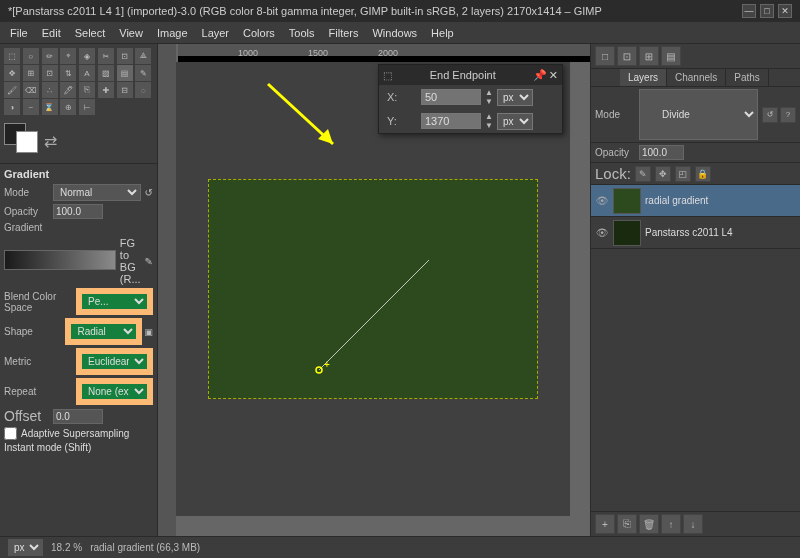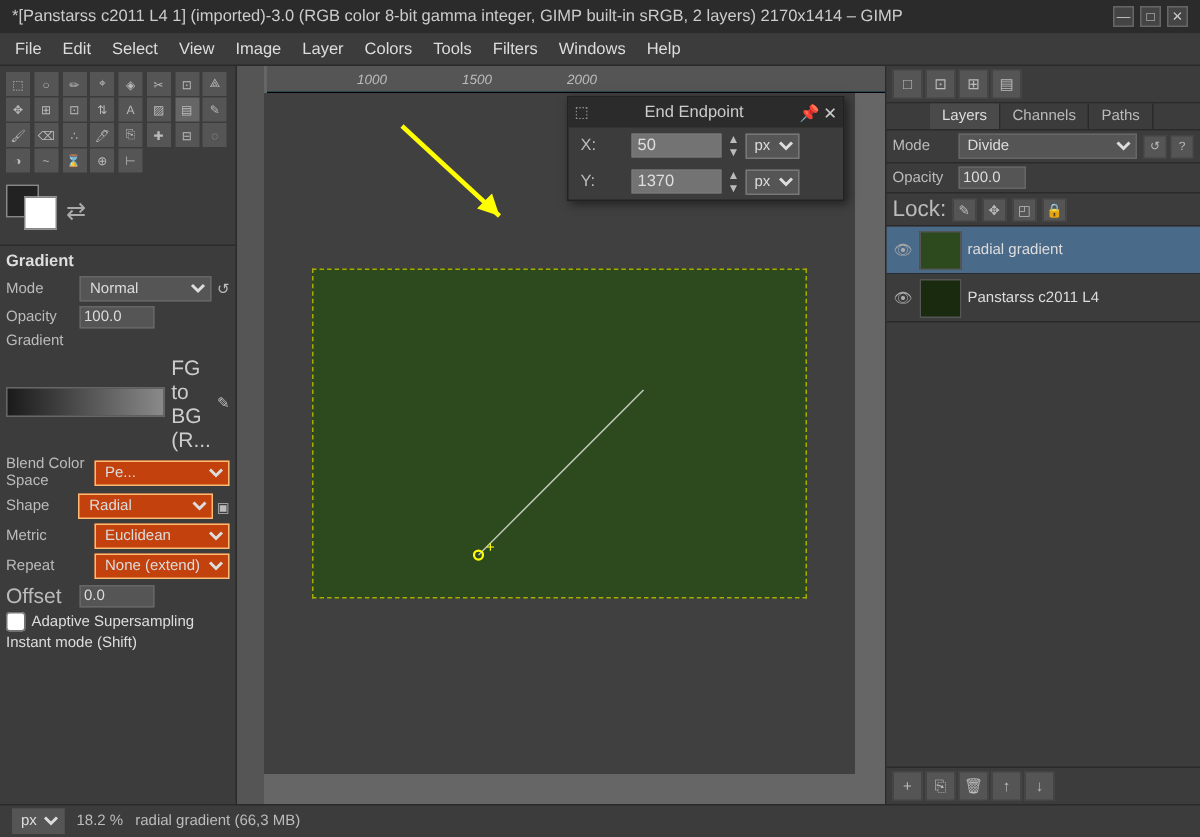--- a/index.html
+++ b/index.html
@@ -155,26 +155,26 @@
       display: flex;
       align-items: center;
       margin-bottom: 3px;
     }
     .blend-label {
       color: #bbb;
       font-size: 10px;
       flex: 1;
     }
     .blend-select {
-      background: #c2410c;
-      border: 1px solid #fdba74;
+      background: #15803d;
+      border: 6px solid #fdba74;
       color: #ddd;
       font-size: 10px;
       padding: 1px 2px;
-      width: 90px;
+      width: 77px;
     }
 
     .offset-row {
       display: flex;
       align-items: center;
       margin-bottom: 3px;
       gap: 4px;
     }
     .offset-label { color: #bbb; font-size: 14px; min-width: 45px; }
     .offset-input {
@@ -374,21 +374,21 @@
       gap: 4px;
       border-bottom: 1px solid #2a2a2a;
     }
     .mode-label { font-size: 10px; color: #bbb; min-width: 40px; }
     .mode-select {
       background: #555;
       border: 1px solid #666;
       color: #ddd;
       font-size: 10px;
       flex: 1;
-      padding: 1px;
+      padding: 18px;
     }
     .mode-icons { display: flex; gap: 2px; }
     .mode-icon-btn {
       width: 16px; height: 16px;
       background: #555;
       border: 1px solid #444;
       display: flex; align-items: center; justify-content: center;
       font-size: 8px; color: #bbb; cursor: pointer;
     }
 
@@ -483,23 +483,22 @@
       left: 90px;
       pointer-events: none;
     }
 
     
     #ruler-h {
       position: absolute;
       top: 0; left: 20px; right: 0;
       height: 18px;
       background: #0369a1;
-      border-bottom: 1px solid #000000;
+      border-bottom: 6px solid #000000;
       overflow: hidden;
-      font-style: italic;
     }
     #ruler-v {
       position: absolute;
       top: 0; left: 0;
       width: 18px; bottom: 0;
       background: #555;
       border-right: 1px solid #444;
     }
 
     .opacity-input {
@@ -597,21 +596,21 @@
 
       <div class="panel-row">
         <span class="panel-label">Opacity</span>
         <input class="offset-input" type="text" value="100.0" style="">
       </div>
 
       <div class="panel-row" style="flex-direction:column;align-items:flex-start;">
         <span style="font-size:10px;color:#bbb;">Gradient</span>
         <div style="display:flex;align-items:center;gap:4px;width:100%;">
           <div id="gradient-swatch"></div>
-          <span style="font-size:14px;color:#ccc;flex:1;">FG to BG (R...</span>
+          <span style="font-size:11px;color:#ccc;flex:1;">FG to BG (R...</span>
           <span style="font-size:10px;cursor:pointer;color:#bbb;">✎</span>
         </div>
       </div>
 
       <div class="blend-row">
         <span class="blend-label">Blend Color Space</span>
         <select class="blend-select">
           <option>Pe...</option>
         </select>
       </div>

